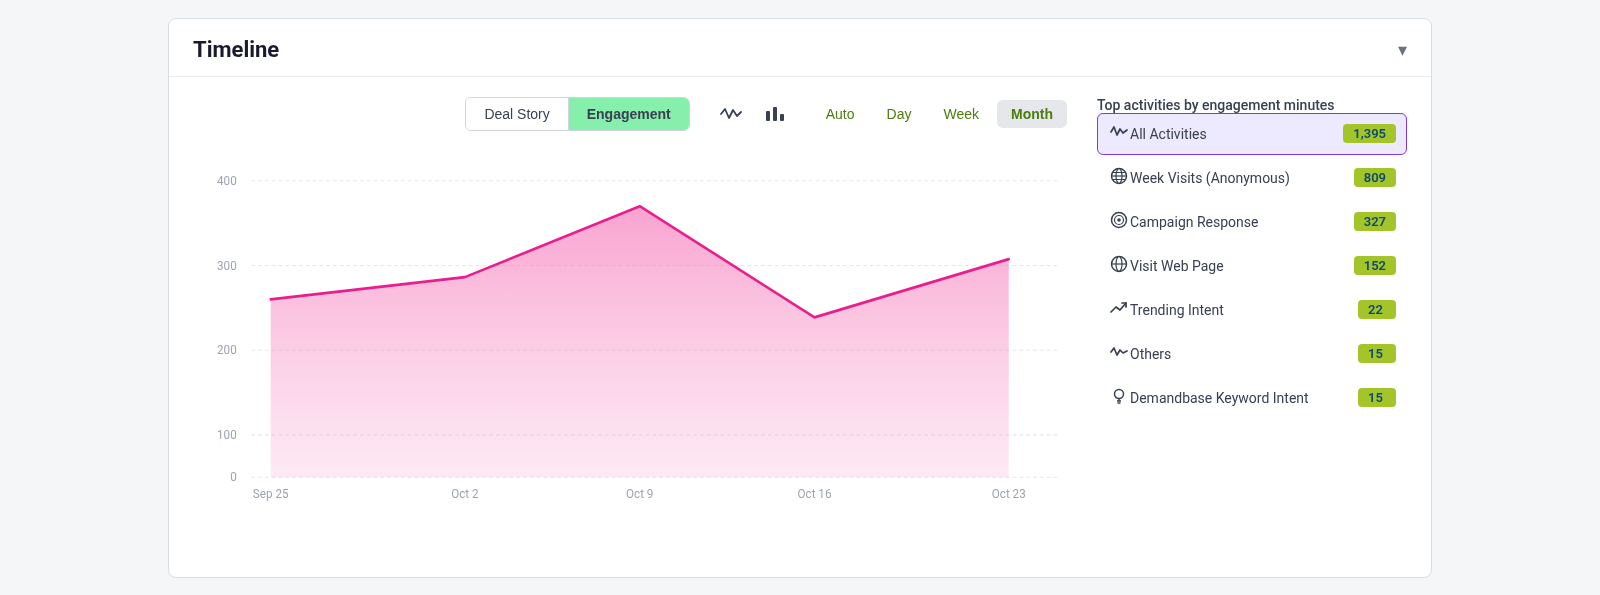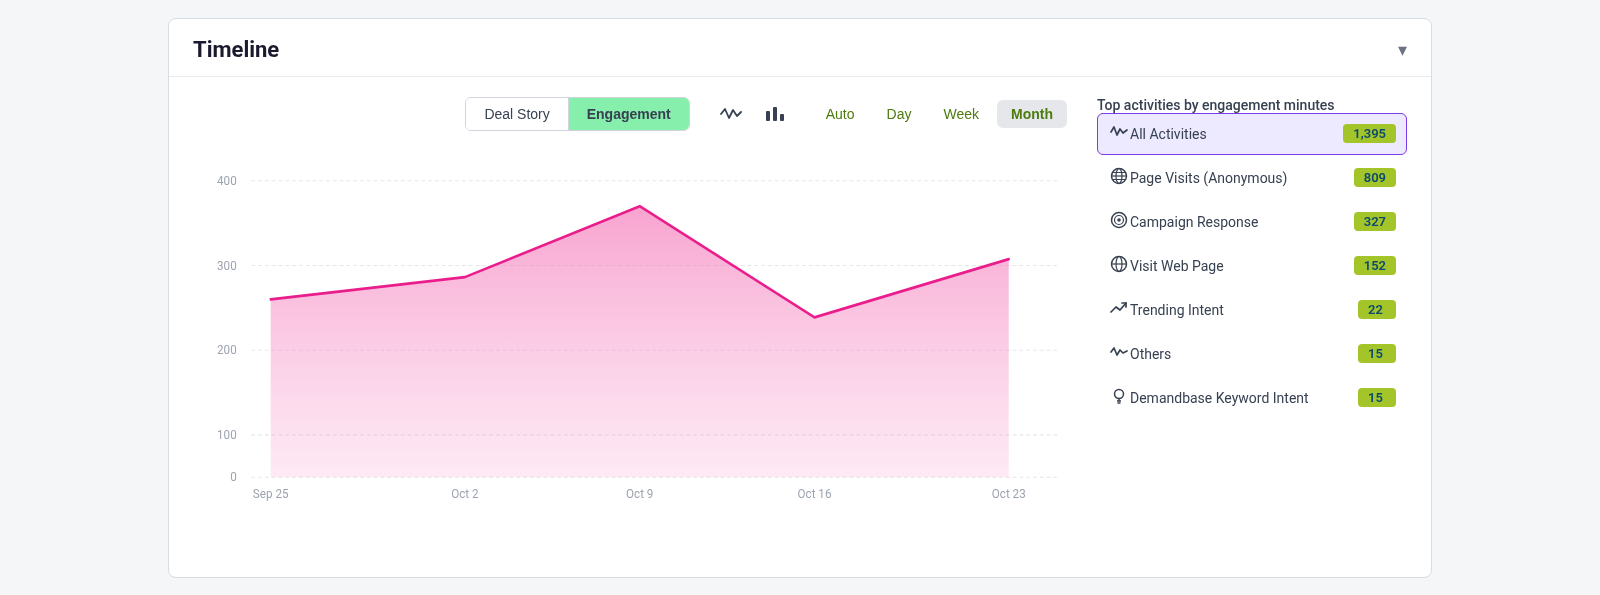--- a/index.html
+++ b/index.html
@@ -280,21 +280,21 @@
         <div class="activity-row">
           <span class="activity-icon">
             <svg width="18" height="18" viewBox="0 0 18 18" fill="none">
                 <circle cx="9" cy="9" r="7.5" stroke="#374151" stroke-width="1.5"></circle>
                 <ellipse cx="9" cy="9" rx="3" ry="7.5" stroke="#374151" stroke-width="1.2"></ellipse>
                 <line x1="1.5" y1="9" x2="16.5" y2="9" stroke="#374151" stroke-width="1.2"></line>
                 <line x1="2.5" y1="5.5" x2="15.5" y2="5.5" stroke="#374151" stroke-width="1"></line>
                 <line x1="2.5" y1="12.5" x2="15.5" y2="12.5" stroke="#374151" stroke-width="1"></line>
               </svg>
           </span>
-          <span class="activity-name">Page Visits (Anonymous)</span>
+          <span class="activity-name">Week Visits (Anonymous)</span>
           <span class="activity-badge">809</span>
         </div>
 
         <div class="activity-row">
           <span class="activity-icon">
             <svg width="18" height="18" viewBox="0 0 18 18" fill="none">
                 <circle cx="9" cy="9" r="7.5" stroke="#374151" stroke-width="1.5"></circle>
                 <circle cx="9" cy="9" r="4.5" stroke="#374151" stroke-width="1.2"></circle>
                 <circle cx="9" cy="9" r="1.8" fill="#374151"></circle>
               </svg>

